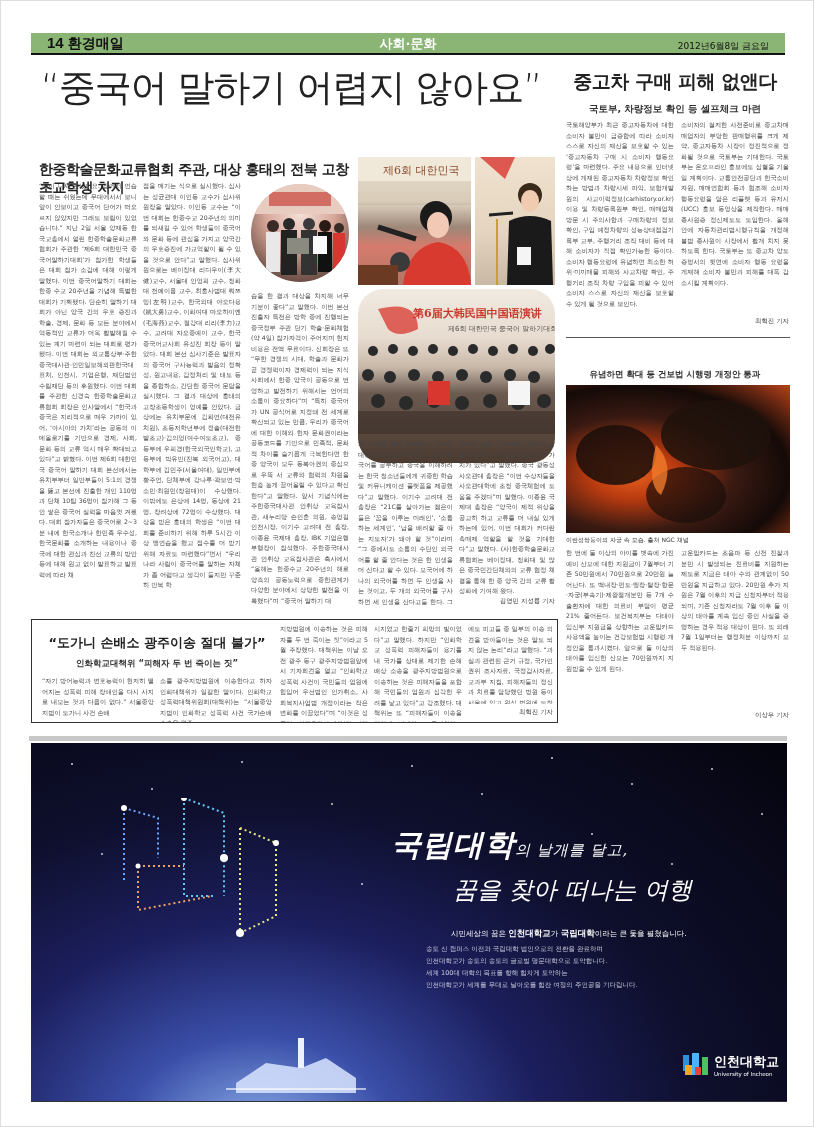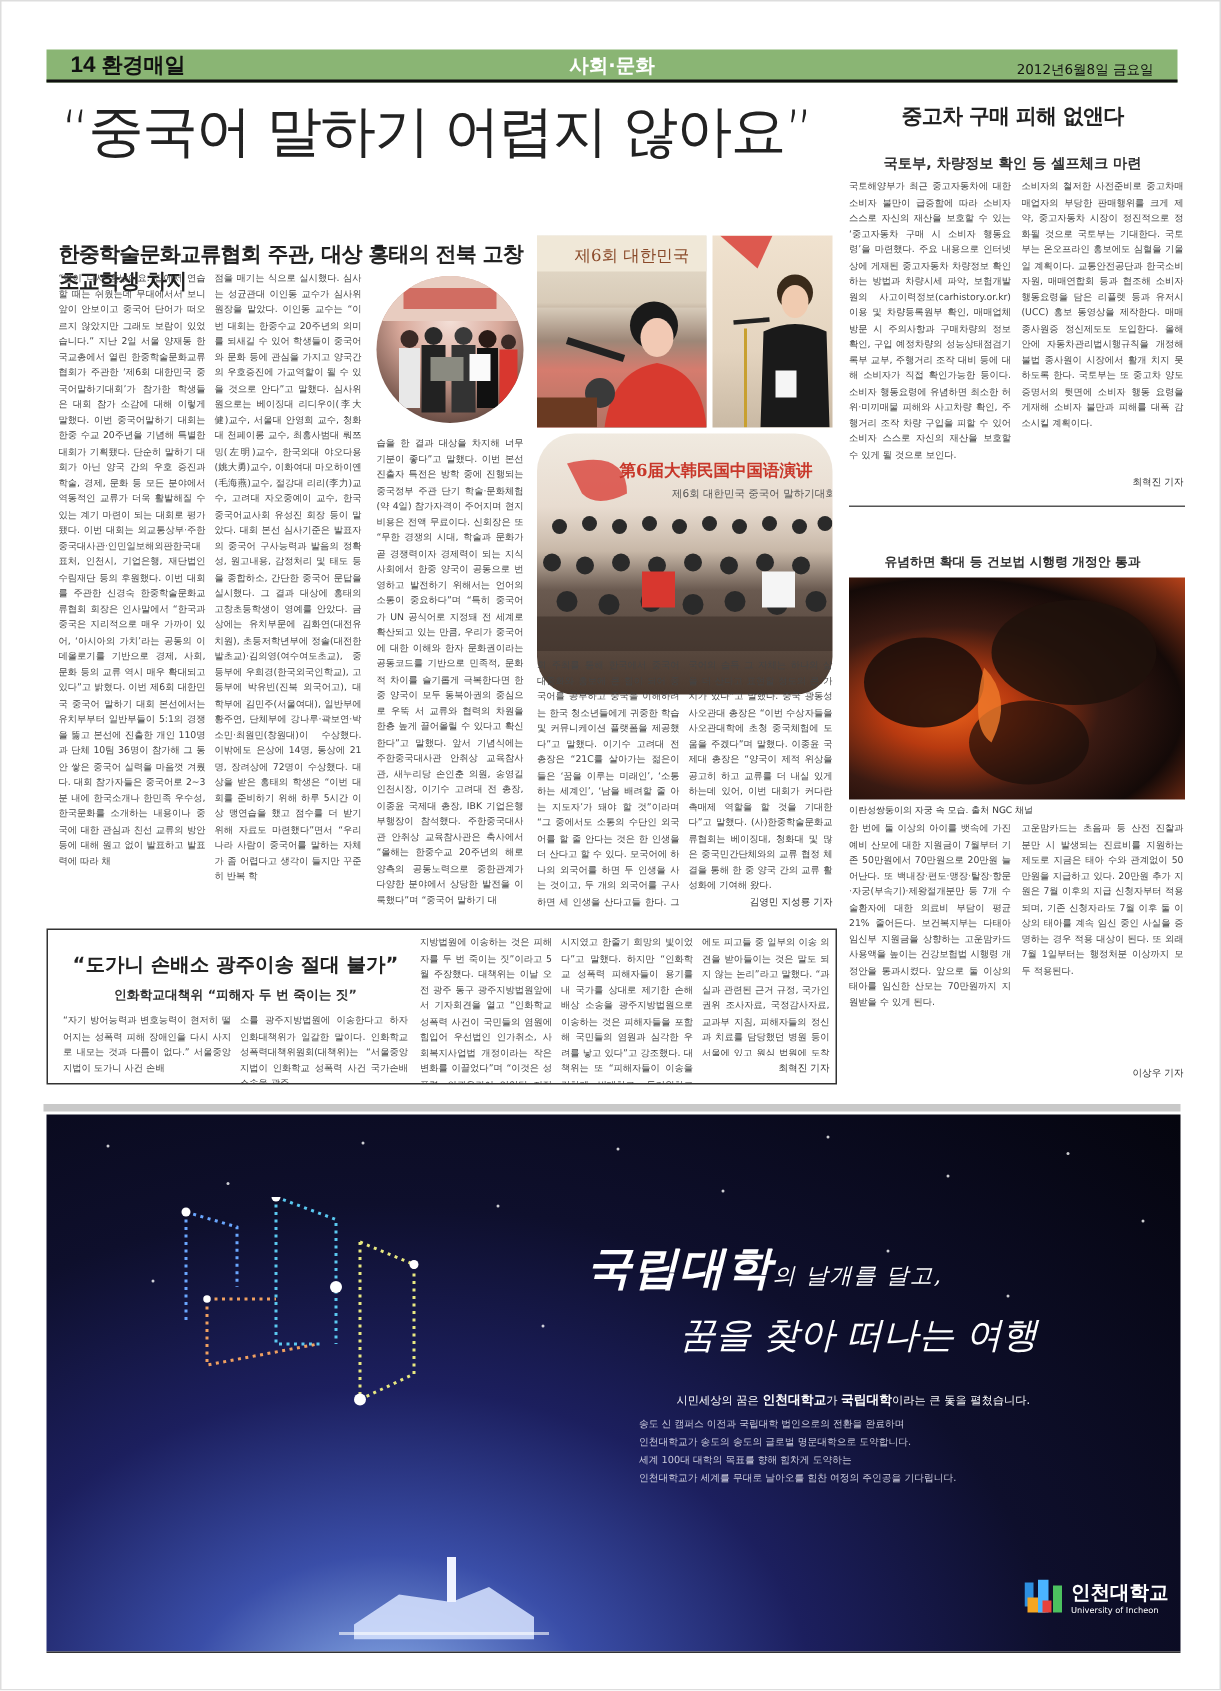--- a/index.html
+++ b/index.html
@@ -20,21 +20,21 @@
   .sub-head { position: absolute; left: 38px; top: 160px; width: 320px; font-family: "DejaVu Serif", serif; font-weight: bold; font-size: 14px; color: #222; letter-spacing: -0.5px; }
 
   .body-text { font-size: 6.2px; line-height: 10.5px; color: #444; text-align: justify; }
   .col { position: absolute; overflow: hidden; }
 
   
   .photo { position: absolute; overflow: hidden; }
   .circle-photo { position: absolute; left: 250px; top: 183px; width: 98px; height: 98px; border-radius: 50%; overflow: hidden; background: radial-gradient(circle at 50% 30%, #f4e0d8 0%, #d8a89a 40%, #7a5a50 75%, #3a2a26 100%); }
 
   
-  .right-title { position: absolute; left: 560px; top: 68px; width: 228px; text-align: center; font-size: 14px; color: #222; letter-spacing: -0.5px; }
+  .right-title { position: absolute; left: 560px; top: 68px; width: 228px; text-align: center; font-size: 19px; color: #222; letter-spacing: -0.5px; }
   .right-sub { position: absolute; left: 560px; top: 102px; width: 228px; text-align: center; font-size: 9.5px; font-weight: bold; color: #333; }
   .divider { position: absolute; height: 1px; background: #555; }
   .byline { font-size: 6.4px; color: #333; text-align: right; }
 
   
   .box-article { position: absolute; left: 30px; top: 618px; width: 527px; height: 104px; border: 1px solid #333; }
   .box-title { position: absolute; left: 10px; top: 14px; width: 230px; text-align: center; font-size: 13px; color: #222; }
   .box-sub { position: absolute; left: 10px; top: 38px; width: 230px; text-align: center; font-size: 8.5px; font-weight: bold; color: #333; }
 
   

